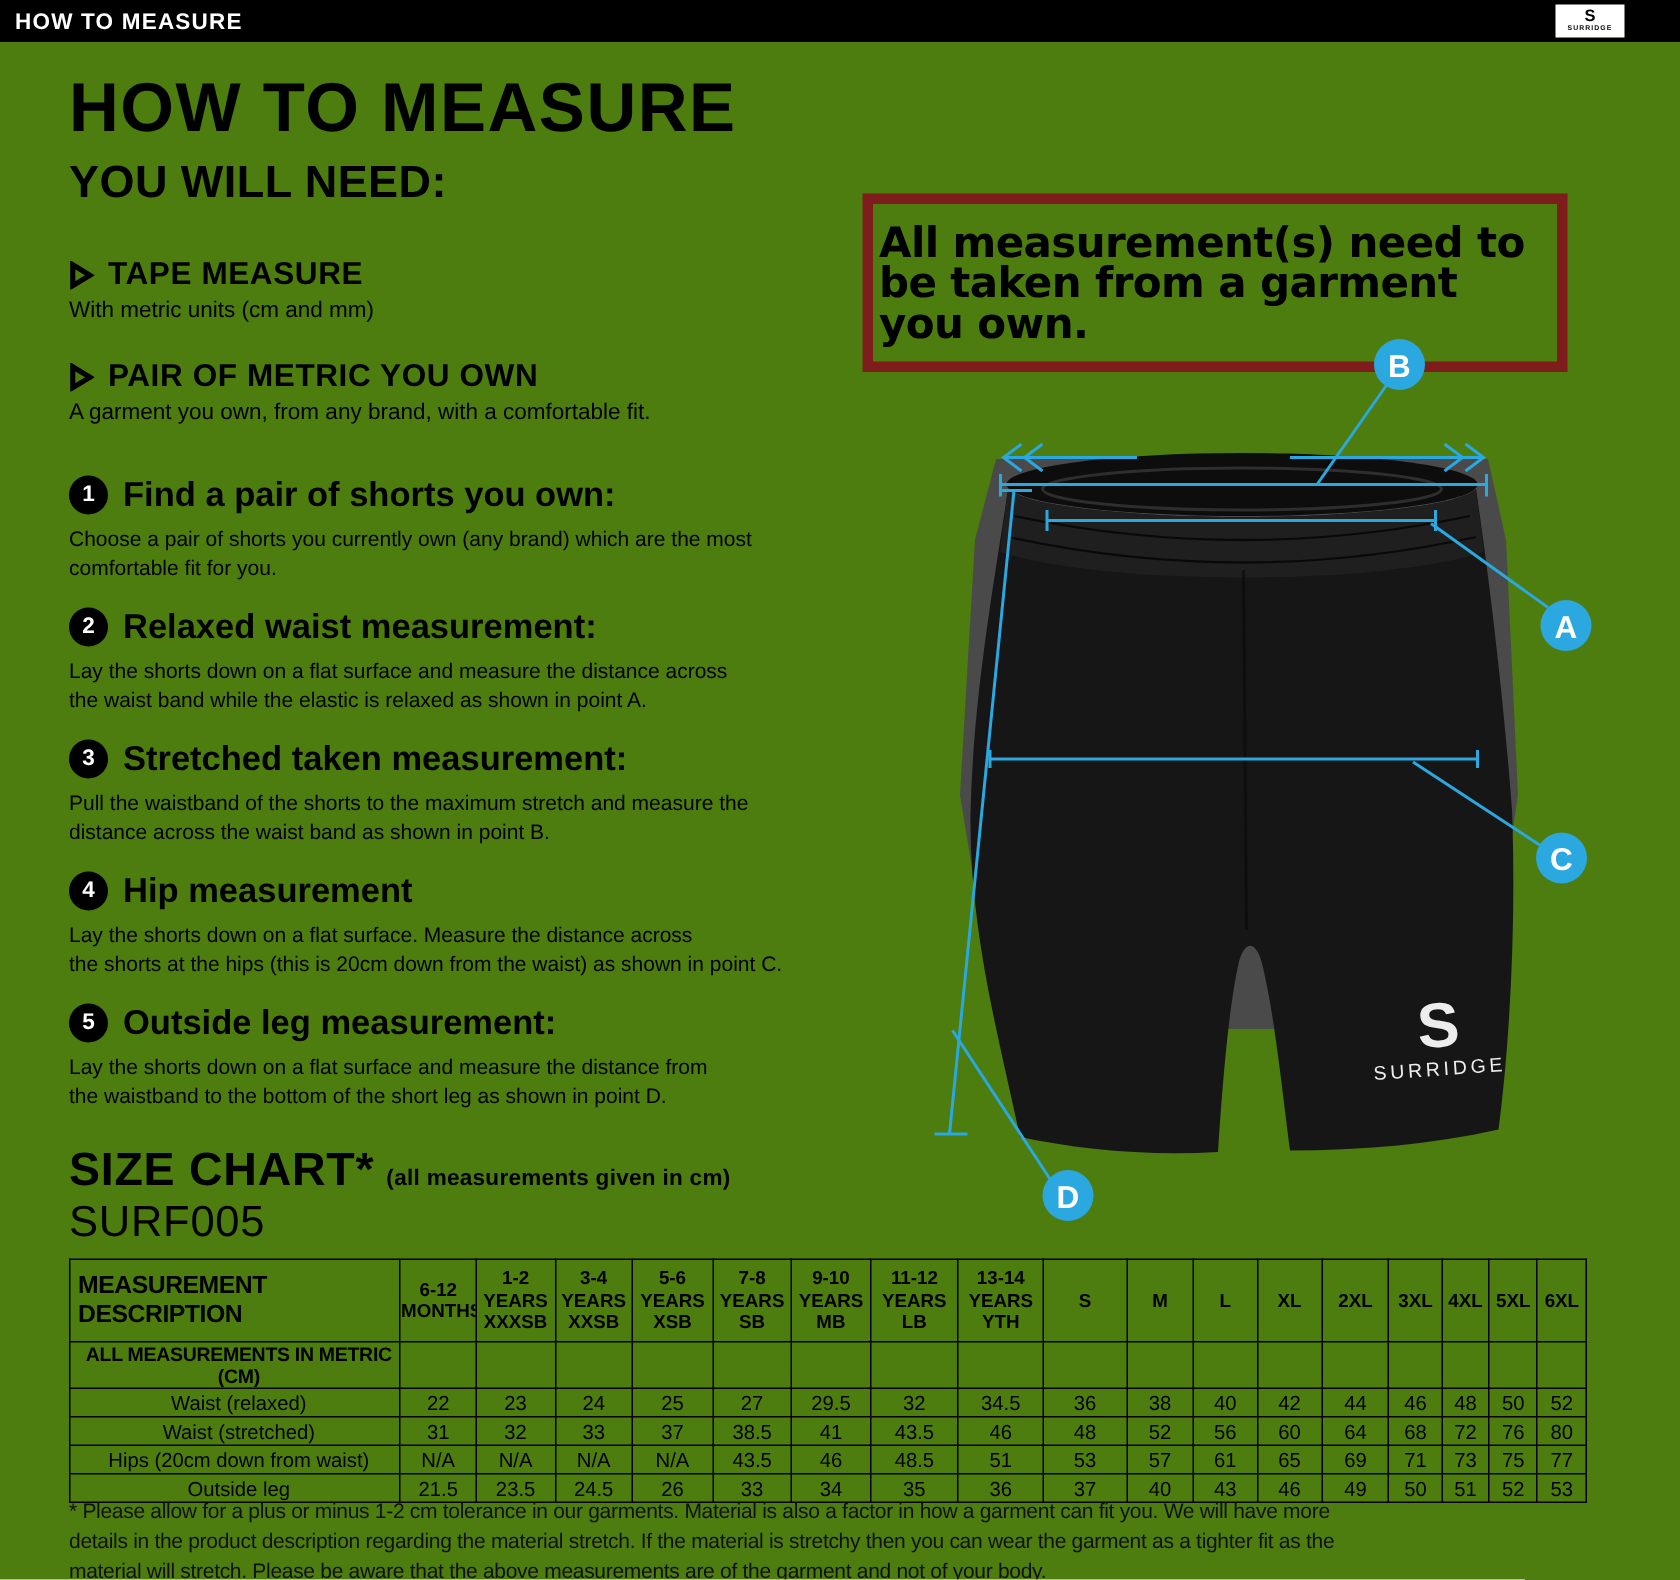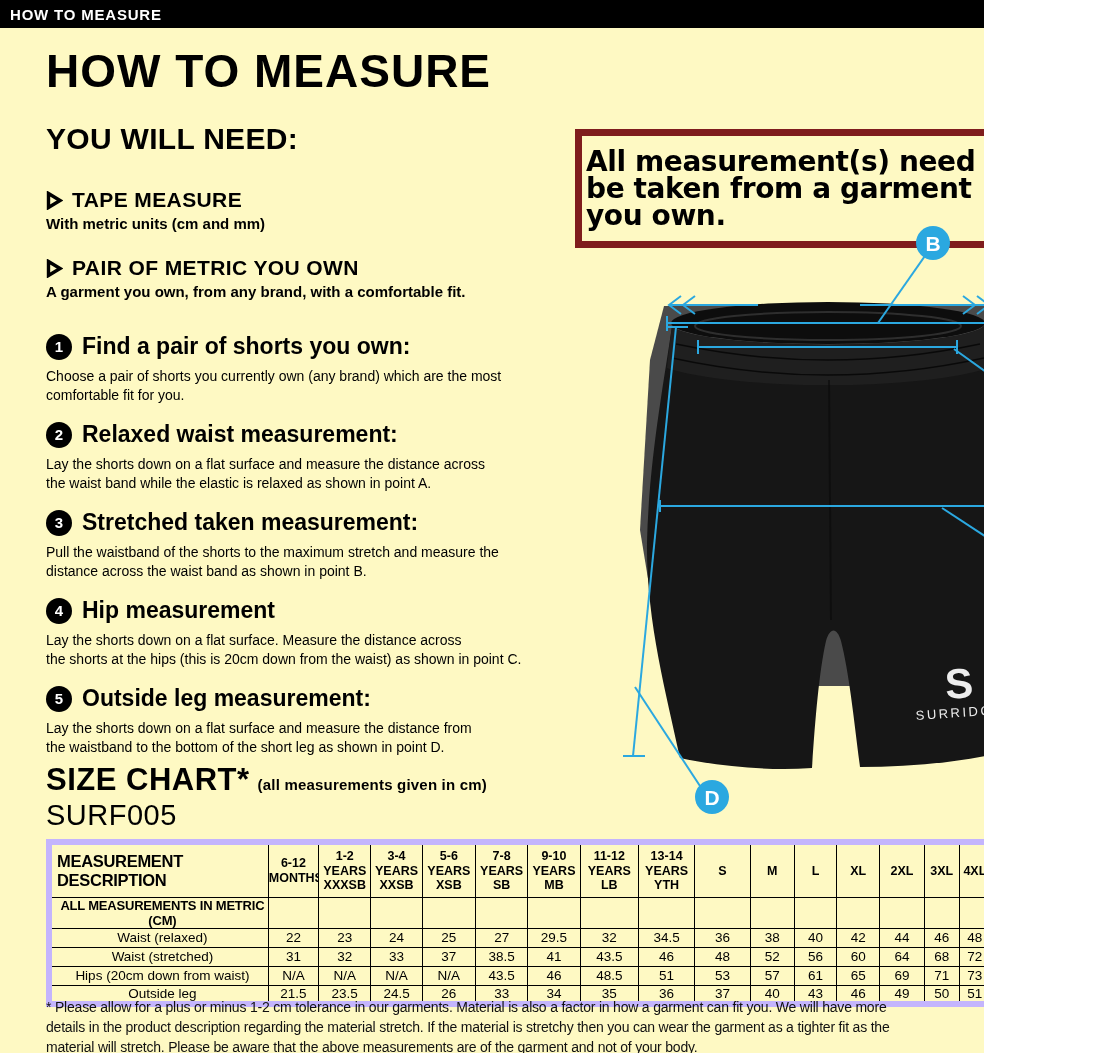--- a/index.html
+++ b/index.html
@@ -1,55 +1,55 @@
 <!DOCTYPE html>
 <html><head>
 <meta charset="utf-8">
 <style>
   * { margin:0; padding:0; box-sizing:border-box; }
   html,body { background:#fff; }
   .page {
-    position:relative; width:984px; height:1053px; overflow:hidden;
-    background:#fef9c3; color:#000;
+    position:relative; width:1120px; height:1053px; overflow:hidden;
+    background:#4d7c0f; color:#000;
     font-family:"Liberation Sans", sans-serif;
   }
   
   .topbar { position:absolute; left:0; top:0; width:1120px; height:28px; background:#000; color:#fff; display:flex; align-items:center; }
   .topbar-title { margin-left:10px; font-size:15px; font-weight:bold; letter-spacing:.8px; }
   .logo-box { position:absolute; right:37px; top:3px; width:46px; height:22px; background:#fff; color:#000;
     display:flex; flex-direction:column; align-items:center; justify-content:center; line-height:1; }
   .logo-s { font-size:11px; font-weight:bold; line-height:.9; }
   .logo-word { font-size:4.6px; font-weight:bold; letter-spacing:.7px; }
   
   .main-heading { position:absolute; left:46px; top:44px; font-size:46px; font-weight:bold; letter-spacing:1px; }
-  .left-col { position:absolute; left:46px; top:122px; width:605px; }
+  .left-col { position:absolute; left:46px; top:105px; width:605px; }
   .ywn-heading { font-size:30px; font-weight:bold; letter-spacing:.3px; margin-bottom:32px; }
   .need-item { margin-bottom:24px; }
   .need-head { display:flex; align-items:center; gap:9px; font-size:21px; font-weight:bold; letter-spacing:.4px; }
   .tri-icon { flex:0 0 auto; display:block; }
-  .need-desc { font-size:15px; font-weight:bold; margin-top:3px; }
+  .need-desc { font-size:15px; font-weight:normal; margin-top:3px; }
   .need-item.second { margin-bottom:33px; }
   .step { margin-bottom:16px; }
   .step-head { display:flex; align-items:center; gap:10px; }
   .step-num { width:26px; height:26px; border-radius:50%; background:#000; color:#fff; font-size:15px; font-weight:bold;
     display:flex; align-items:center; justify-content:center; }
   .step-title { font-size:23px; font-weight:bold; }
   .step-body { font-size:14px; font-weight:normal; line-height:19px; margin-top:7px; white-space:pre-line; }
   
   .note-box { position:absolute; left:575px; top:129px; width:470px; min-height:80px; border:7px solid #7f1d1d;
     padding:12px 4px; font-size:28px; font-weight:bold; line-height:27px;
     font-family:"DejaVu Sans","Liberation Sans",sans-serif; letter-spacing:-.4px; }
   
   .shorts-fig { position:absolute; left:620px; top:220px; width:500px; height:610px; }
   
   .size-chart { position:absolute; left:46px; top:762px; width:1014px; }
   .sc-heading { font-size:31px; font-weight:bold; letter-spacing:.5px; }
   .sc-sub { font-size:15px; font-weight:bold; letter-spacing:.2px; margin-left:8px; }
   .sc-code { font-size:29px; font-weight:normal; letter-spacing:.5px; margin-top:1px; }
-  table.size-table { border-collapse:collapse; table-layout:fixed; width:1012px; margin-top:7px; border:6px solid #c4b5fd; }
+  table.size-table { border-collapse:collapse; table-layout:fixed; width:1012px; margin-top:7px; border:1px solid #c4b5fd; }
   .size-table th, .size-table td { border:1px solid #000; text-align:center; padding:0; overflow:hidden; }
   .size-table thead th { font-size:12.5px; font-weight:bold; line-height:1.15; height:55px; white-space:pre-line; }
   .size-table thead th.desc { font-size:16.5px; text-align:left; padding-left:5px; letter-spacing:-.3px; }
   .size-table td { font-size:13.5px; height:19px; }
   .size-table td.desc { text-align:center; padding-left:5px; }
   .size-table tr.section-row td { height:17px; }
   .size-table tr.section-row td.desc { font-weight:bold; font-size:13px; letter-spacing:-.2px; }
   
   .footnote { position:absolute; left:46px; top:997px; width:870px; font-size:14px; line-height:20px; letter-spacing:-.2px; color:#111; }
 </style>

